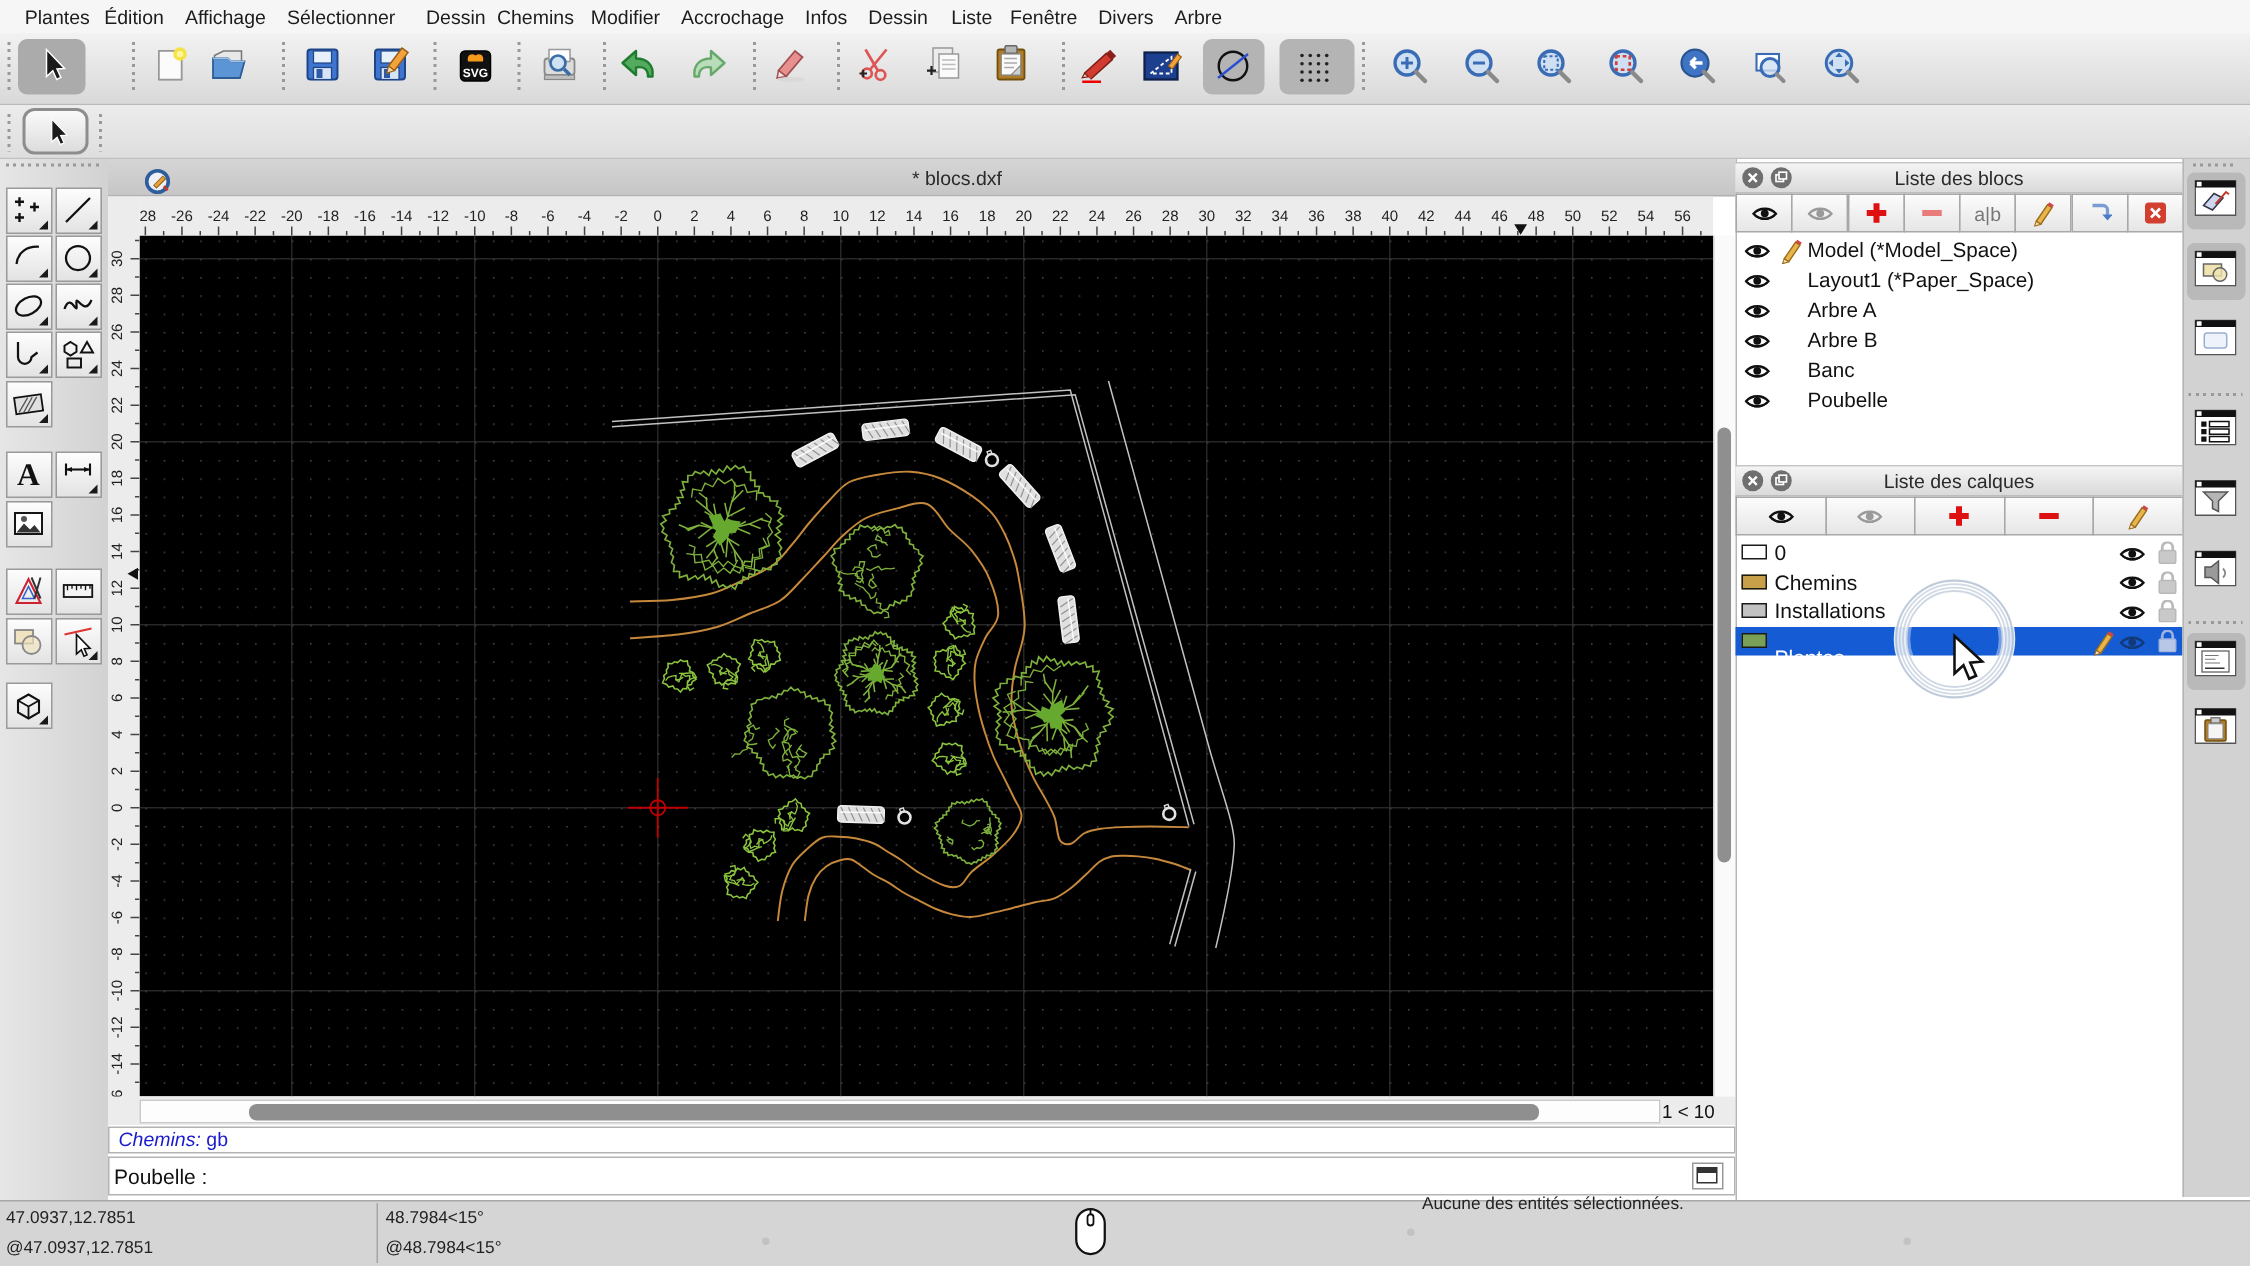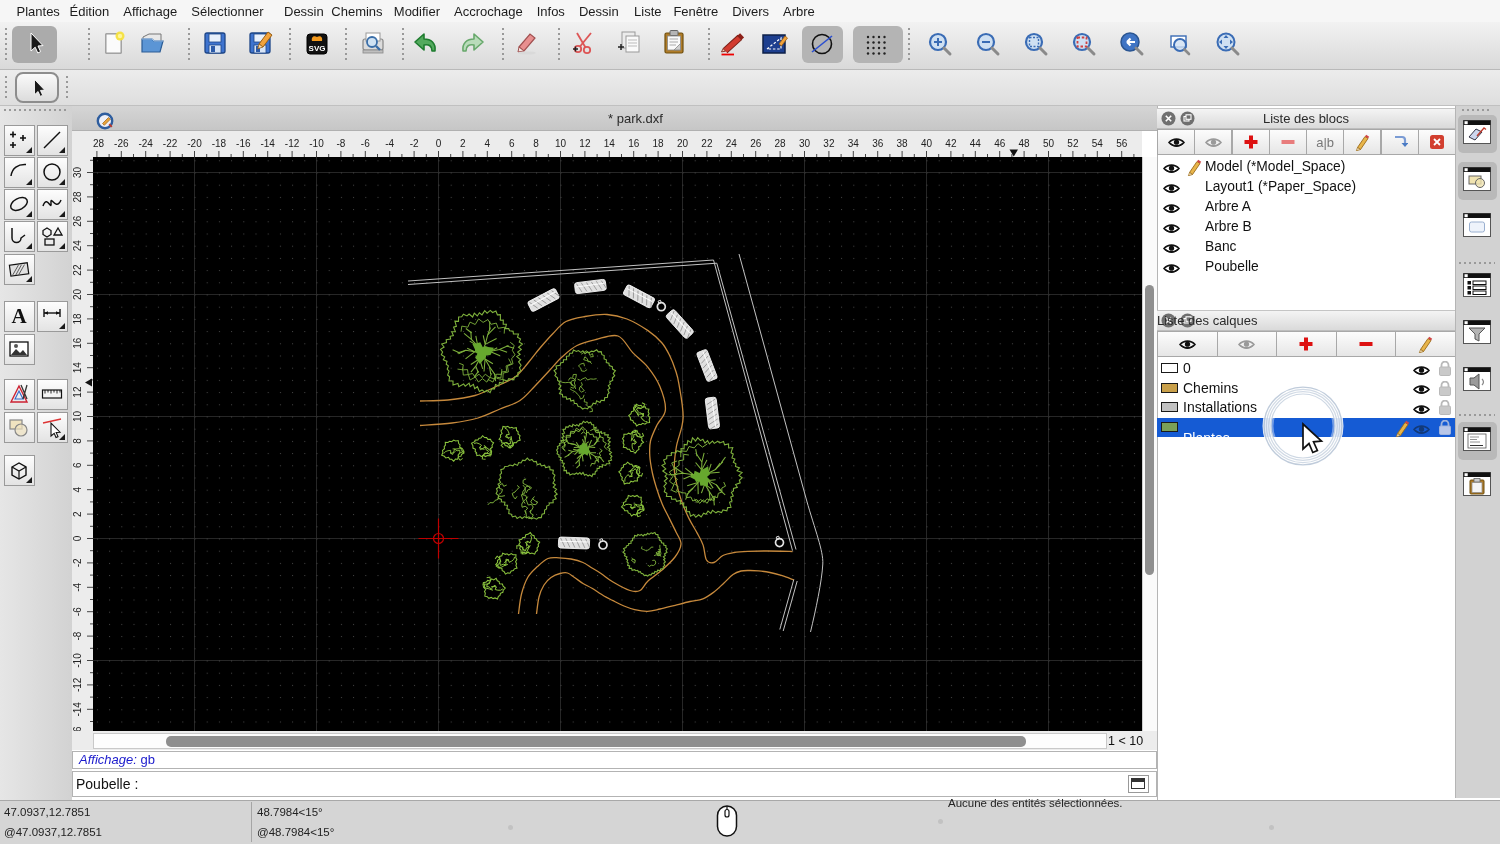--- a/index.html
+++ b/index.html
@@ -329,21 +329,21 @@
       <path d="M5,9 l7,4 7,-4 M12,13 v8" fill="none" stroke="#111" stroke-width="1.2"></path>
     </svg>
     <div class="corner"></div>
   </div>
 <div class="abs" style="left:72px;top:106px;width:1085px;height:25px;background:linear-gradient(#d5d5d5,#c6c6c6);border-bottom:1px solid #b0b0b0"></div>
 <div class="abs" style="left:96px;top:112px"><svg width="18" height="18" viewBox="0 0 18 18" style="">
       <circle cx="9" cy="9" r="7.2" fill="#eef0f8" stroke="#2e5d9e" stroke-width="2.4"></circle>
       <path d="M6.5,11.5 L12.5,5.5 l1.8,1.8 -6,6 z" fill="#e8a33c" stroke="#9a6314" stroke-width="0.7"></path>
       <path d="M13.2,12.2 l2.6,2.6" stroke="#c0392b" stroke-width="1.8"></path>
     </svg></div>
-<div class="abs" style="left:608px;top:111px;font-size:13px;color:#2a2a2a">* park.dxf</div>
+<div class="abs" style="left:608px;top:111px;font-size:13px;color:#2a2a2a">* blocs.dxf</div>
 <div class="abs" style="left:72px;top:131px;width:21px;height:619px;background:#ececec"></div>
 <div class="abs" style="left:93px;top:131px;width:1049px;height:26px;background:#ececec"></div>
 <div class="abs" style="left:93px;top:131px"><svg width="1049" height="26" viewBox="0 0 1049 26" style="">
       <g font-family="Liberation Sans" font-size="10" fill="#222" text-anchor="middle">
         <text x="3.9" y="16">-28</text>
         <text x="28.3" y="16">-26</text>
         <text x="52.7" y="16">-24</text>
         <text x="77.1" y="16">-22</text>
         <text x="101.5" y="16">-20</text>
         <text x="125.9" y="16">-18</text>
@@ -789,21 +789,21 @@
       <line x1="418.5" y1="538.5" x2="458.5" y2="538.5"></line>
       <line x1="438.5" y1="518.5" x2="438.5" y2="558.5"></line>
     </g>
   </svg>
 <div class="abs" style="left:1142px;top:157px;width:15px;height:574px;background:#fafafa;border-left:1px solid #cfcfcf"></div>
 <div class="abs" style="left:1145px;top:285px;width:9px;height:290px;background:#8f8f8f;border-radius:5px"></div>
 <div class="abs" style="left:72px;top:731px;width:1085px;height:19px;background:#ececec"></div>
 <div class="abs" style="left:93px;top:733px;width:1014px;height:16px;background:#fdfdfd;border:1px solid #c9c9c9"></div>
 <div class="abs" style="left:166px;top:736px;width:860px;height:11px;background:#8f8f8f;border-radius:5px"></div>
 <div class="abs" style="left:1108px;top:734px;width:49px;height:15px;font-size:12.5px;color:#111">1 &lt; 10</div>
-<div class="abs" style="left:72px;top:751px;width:1085px;height:18px;background:#fff;border:1px solid #b3b3b3;font-size:13px;color:#1a1acc;padding-left:6px"><span style="font-style:italic">Affichage:</span> gb</div>
+<div class="abs" style="left:72px;top:751px;width:1085px;height:18px;background:#fff;border:1px solid #b3b3b3;font-size:13px;color:#1a1acc;padding-left:6px"><span style="font-style:italic">Chemins:</span> gb</div>
 <div class="abs" style="left:72px;top:771px;width:1085px;height:26px;background:#fff;border:1px solid #b3b3b3"></div>
 <div class="abs" style="left:76px;top:776px;font-size:14px;color:#111">Poubelle :</div>
 <div class="abs" style="left:1128px;top:775px;width:21px;height:18px;border:1px solid #999;background:#fff">
     <div class="abs" style="left:2px;top:2px;width:14px;height:11px;border:1.5px solid #333;border-top:4px solid #333"></div>
   </div>
 <div class="abs" style="left:0;top:800px;width:1500px;height:44px;background:#d5d5d5;border-top:1px solid #a8a8a8"></div>
 <div class="abs" style="left:4px;top:806px;font-size:11.5px;color:#222">47.0937,12.7851</div>
 <div class="abs" style="left:4px;top:826px;font-size:11.5px;color:#222">@47.0937,12.7851</div>
 <div class="abs" style="left:251px;top:802px;width:1px;height:40px;background:#a5a5a5"></div>
 <div class="abs" style="left:257px;top:806px;font-size:11.5px;color:#222">48.7984&lt;15°</div>
@@ -939,21 +939,21 @@
 <div class="abs" style="left:1157px;top:310px;width:298px;height:21px;background:linear-gradient(#f4f4f4,#dadada);border-top:1px solid #c5c5c5;border-bottom:1px solid #bdbdbd"></div>
 <div class="abs" style="left:1161px;top:313px"><svg width="15" height="15" viewBox="0 0 15 15" style="">
       <circle cx="7.5" cy="7.5" r="7" fill="#6f6f6f"></circle>
       <path d="M4.8,4.8 l5.4,5.4 M10.2,4.8 l-5.4,5.4" stroke="#fff" stroke-width="1.6"></path>
     </svg></div>
 <div class="abs" style="left:1180px;top:313px"><svg width="15" height="15" viewBox="0 0 15 15" style="">
       <circle cx="7.5" cy="7.5" r="7" fill="#6f6f6f"></circle>
       <rect x="4" y="5.5" width="5" height="4.5" fill="none" stroke="#fff" stroke-width="1.1"></rect>
       <rect x="6" y="3.8" width="5" height="4.5" fill="#6f6f6f" stroke="#fff" stroke-width="1.1"></rect>
     </svg></div>
-<div class="abs" style="left:1157px;top:313px;width:298px;text-align:left;font-size:13px;color:#2a2a2a">Liste des calques</div>
+<div class="abs" style="left:1157px;top:313px;width:298px;text-align:center;font-size:13px;color:#2a2a2a">Liste des calques</div>
 <div class="abs" style="left:1157.0px;top:331px;width:60.6px;height:26px;border:1px solid #a8a8a8;background:linear-gradient(#fcfcfc,#e6e6e6);display:flex;align-items:center;justify-content:center">
     <svg width="17" height="13" viewBox="0 0 17 13" style="">
       <g transform="scale(1.0)">
         <path d="M1,6.5 C5,2 12,2 16,6.5 C12,11 5,11 1,6.5 Z" fill="none" stroke="#111" stroke-width="1.6"></path>
         <circle cx="8.5" cy="6.2" r="2.6" fill="#111"></circle>
         <path d="M2,7.5 C6,11 11,11 15,7.5" fill="none" stroke="#111" stroke-width="1.2"></path>
       </g>
     </svg>
   </div>
 <div class="abs" style="left:1216.6px;top:331px;width:60.6px;height:26px;border:1px solid #a8a8a8;background:linear-gradient(#fcfcfc,#e6e6e6);display:flex;align-items:center;justify-content:center">

